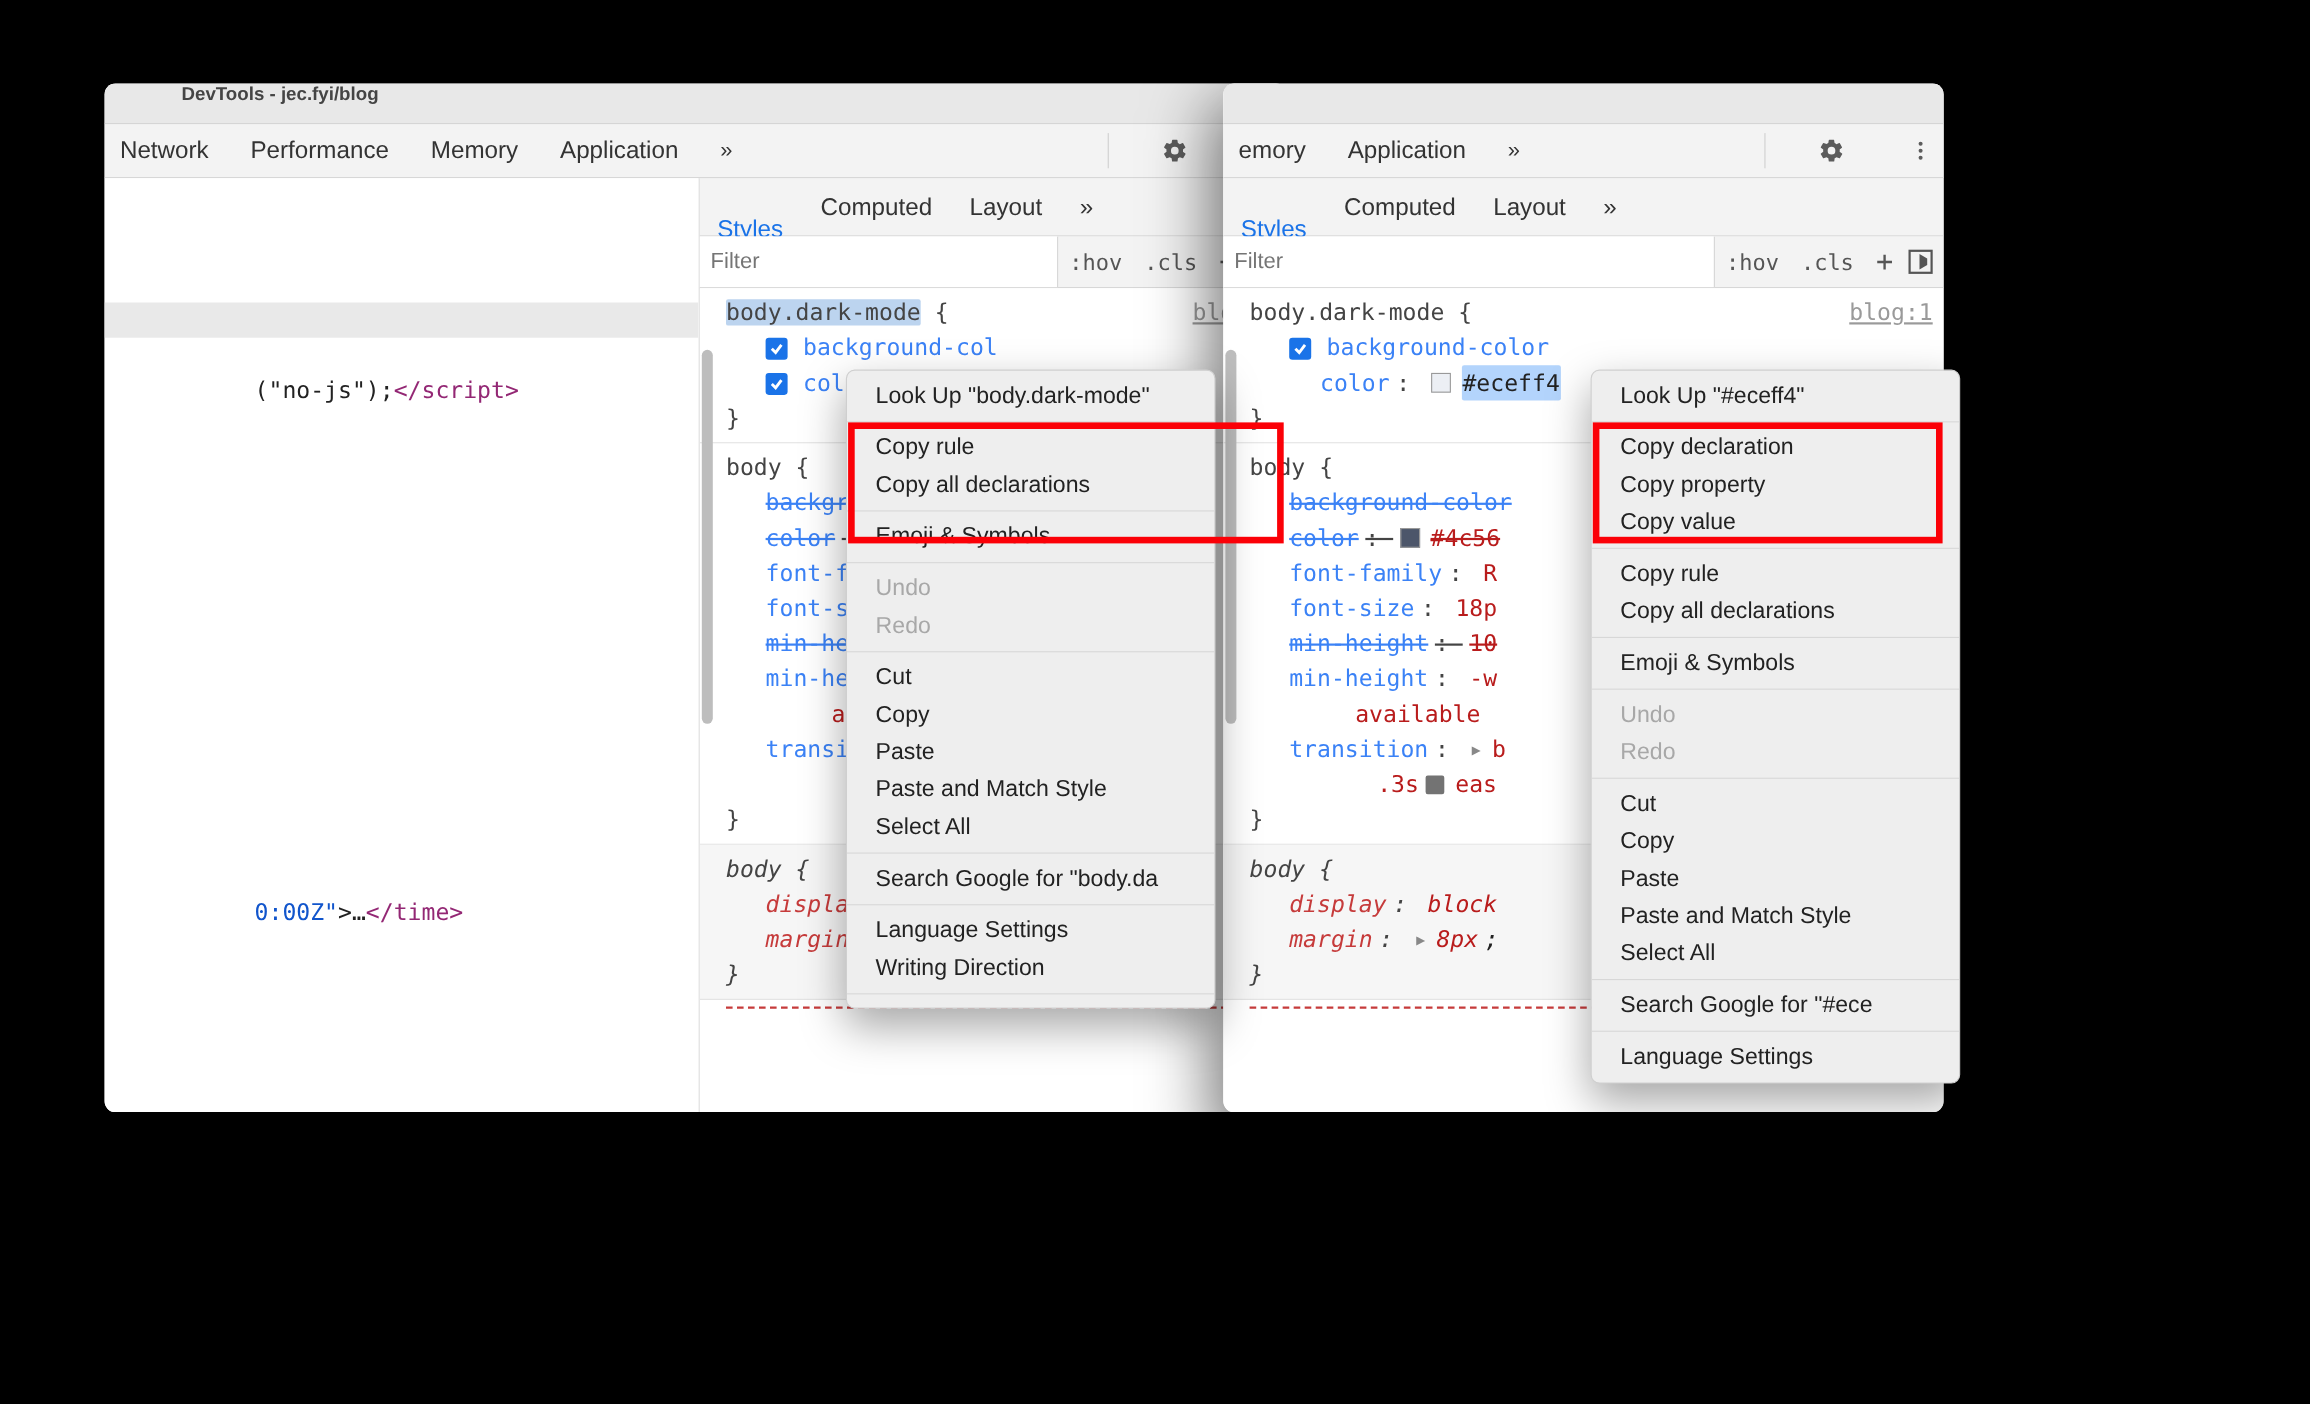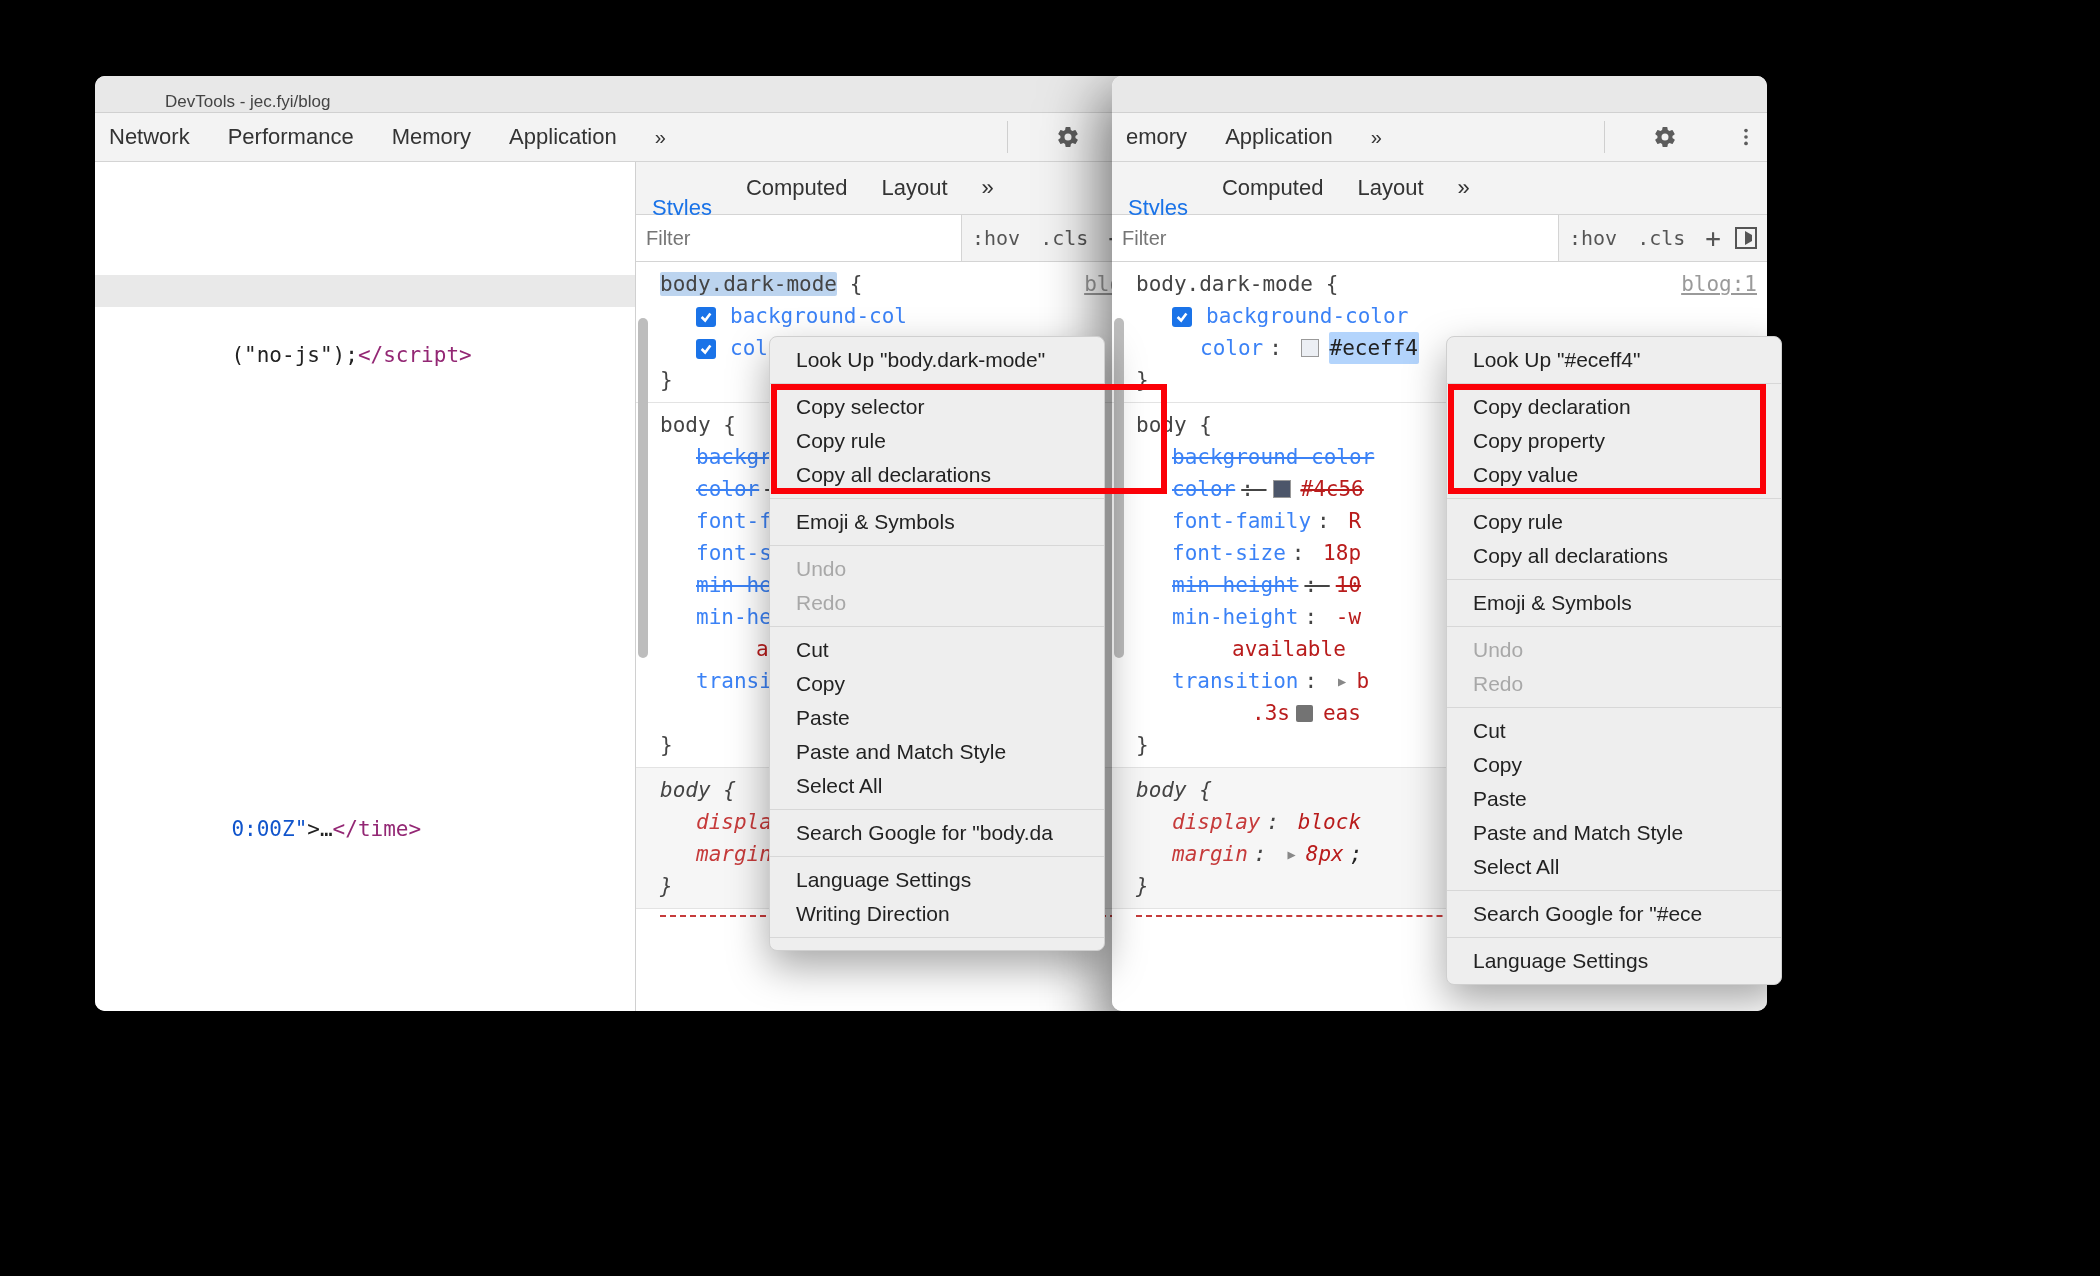--- a/index.html
+++ b/index.html
@@ -25,24 +25,25 @@
   }
   .window1 { left: 95px;  top: 76px;  width: 1075px; height: 935px; }
   .window2 { left: 1112px; top: 76px;  width: 655px;  height: 935px; z-index: 2; }
 
   
   .titlebar {
     height: 36px;
     background: #e8e8e8;
     border-bottom: 1px solid #d0d0d0;
     display: flex;
-    align-items: flex-end;
+    align-items: flex-start;
     padding-left: 70px;
     font-size: 17px;
     color: #444;
+    font-weight: bold;
   }
 
   
   .tabbar {
     height: 48px;
     background: #f3f3f3;
     border-bottom: 1px solid #d4d4d4;
     display: flex;
     align-items: center;
     gap: 38px;
@@ -358,21 +359,20 @@
           </div>
 
           <div class="dashed-line"></div>
         </div>
       </div>
     </div>
 
     <div class="ctxmenu" style="left:674px; top:260px;">
       <div class="item">Look Up "body.dark-mode"</div>
       <div class="sep"></div>
-      <div class="item">Copy selector</div>
       <div class="item">Copy rule</div>
       <div class="item">Copy all declarations</div>
       <div class="sep"></div>
       <div class="item">Emoji &amp; Symbols</div>
       <div class="sep"></div>
       <div class="item disabled">Undo</div>
       <div class="item disabled">Redo</div>
       <div class="sep"></div>
       <div class="item">Cut</div>
       <div class="item">Copy</div>

